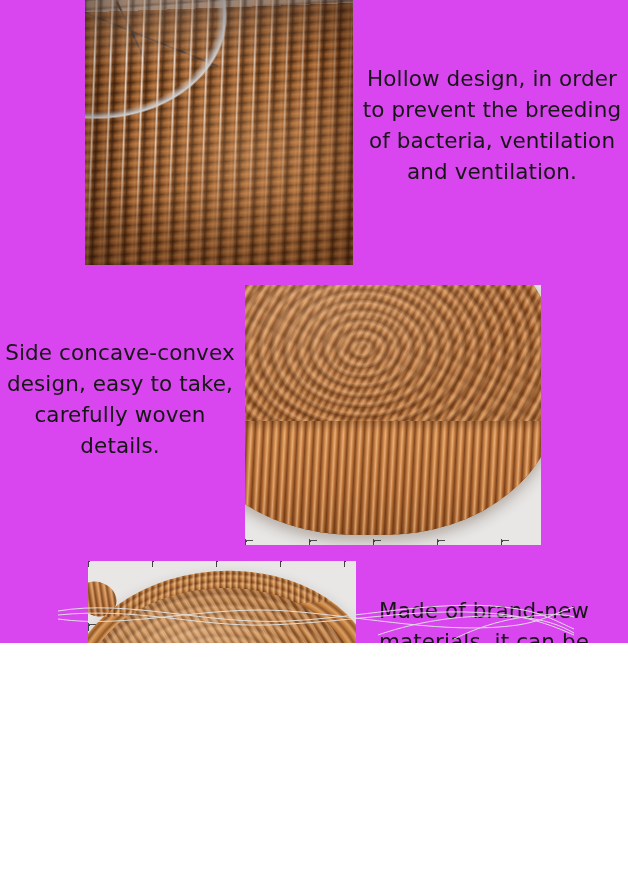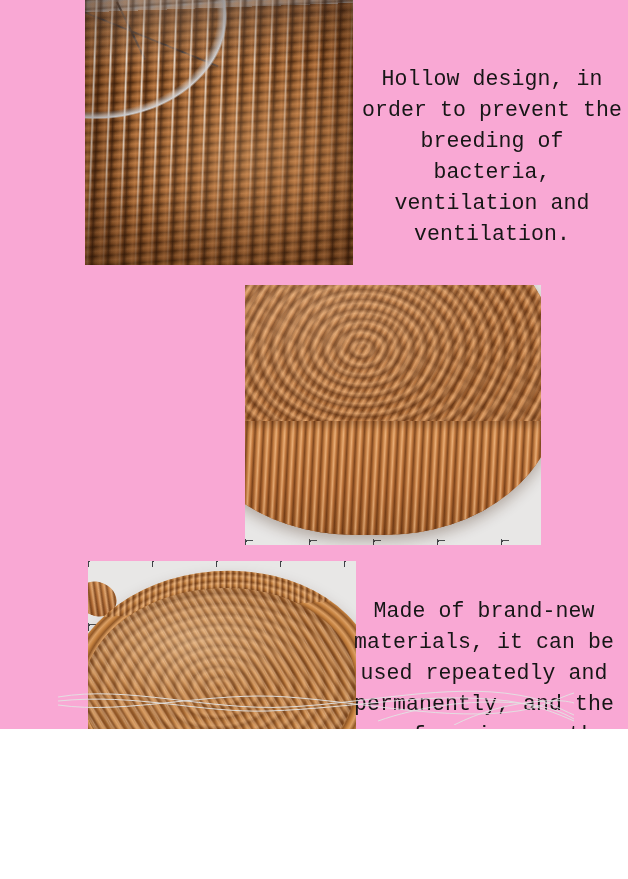--- a/index.html
+++ b/index.html
@@ -9,24 +9,23 @@
     padding: 0;
     background: #ffffff;
   }
   body {
     font-family: "DejaVu Sans", "Liberation Sans", sans-serif;
   }
 
   .page {
     position: relative;
     width: 628px;
-    height: 729px;
-    background: #f9a8d4;
+    height: 643px;
+    background: #d946ef;
     overflow: hidden;
-    font-family: Liberation Mono, monospace;
   }
 
   
   .caption {
     position: absolute;
     color: #161616;
     font-size: 21.5px;
     line-height: 1.44;
     text-align: center;
     font-weight: 400;
@@ -362,20 +361,21 @@
     <div class="p1-topline b"></div>
     <div class="layer p1-rows"></div>
     <div class="layer p1-stakes"></div>
     <div class="layer p1-holes"></div>
     <div class="layer p1-curve"></div>
     <div class="layer p1-shade"></div>
   </div>
 
   <div class="caption caption-1">Hollow design, in order to prevent the breeding of bacteria, ventilation and ventilation.</div>
 
+  <div class="caption caption-2">Side concave-convex design, easy to take, carefully woven details.</div>
 
   <div class="photo photo-2">
     <div class="layer tilefloor"></div>
     <div class="p2-shadow"></div>
     <div class="p2-foot"></div>
     <div class="p2-basket">
       <div class="p2-weave"></div>
       <div class="p2-rings"></div>
       <div class="p2-innershadow"></div>
       <div class="p2-rim"></div>

